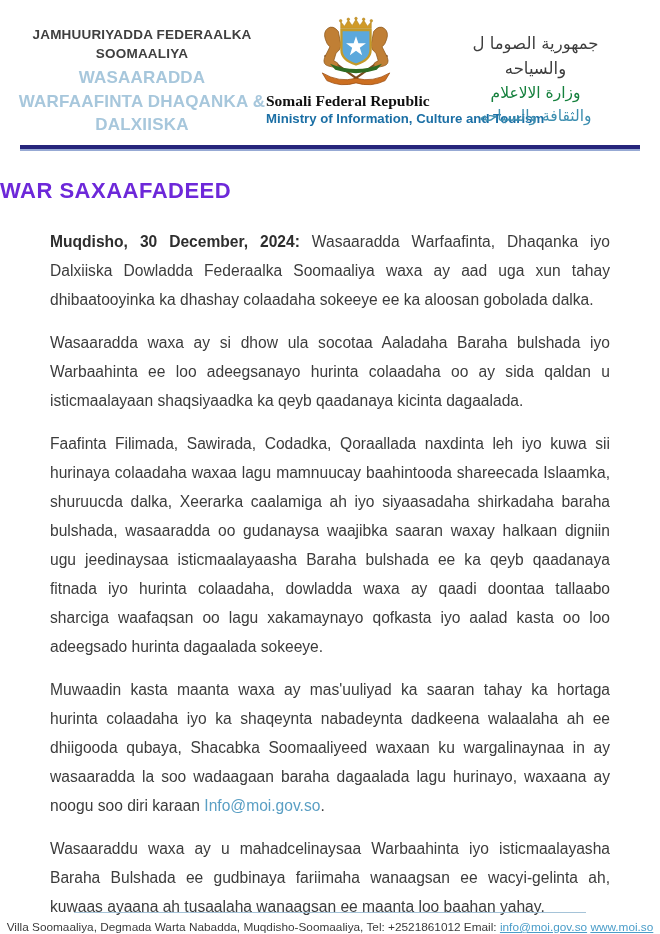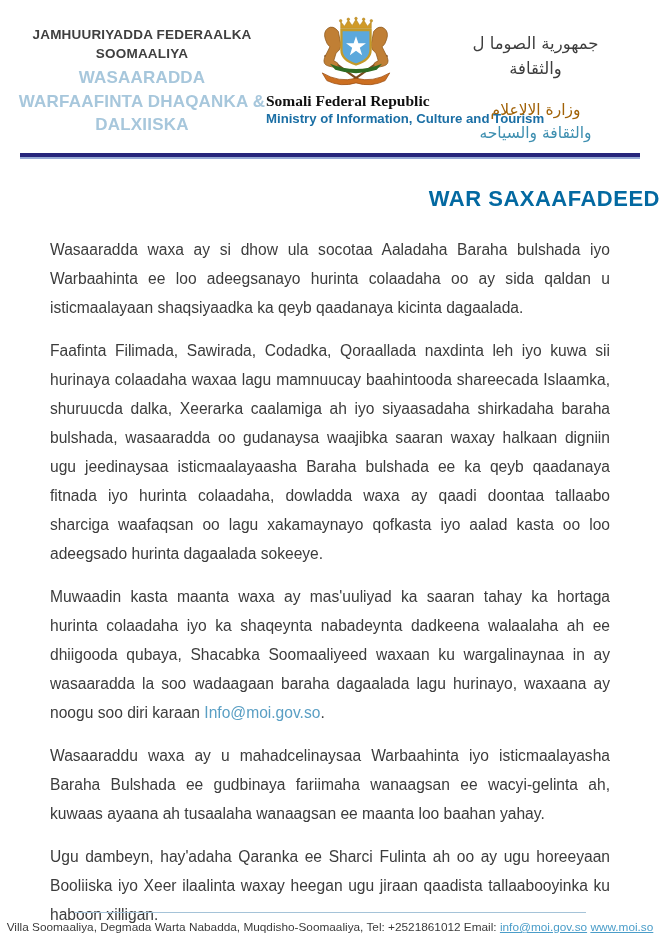--- a/index.html
+++ b/index.html
@@ -47,30 +47,30 @@
     margin-top:1px;white-space:nowrap;
   }
   .hdr-right{
     flex:1;
     padding-top:16px;
     text-align:center;
     direction:rtl;
     font-family:"DejaVu Sans",sans-serif;
   }
   .hdr-right .ar-line1{font-size:16.5px;color:#3d3d3d;line-height:1.5;}
-  .hdr-right .ar-line2{font-size:15.5px;color:#a16207;line-height:1.5;margin-top:17px;}
+  .hdr-right .ar-line2{font-size:15.5px;color:#15803d;line-height:1.5;}
   .hdr-right .ar-line3{font-size:15.5px;color:#3e8fb0;line-height:1.5;}
   
   .divider{margin:8px 20px 0 20px;}
   .divider .bar-navy{height:4px;background:#26257b;}
   .divider .bar-light{height:2px;background:#97aad4;}
   
   .doc-title{
-    text-align:right;
-    font-size:22px;font-weight:bold;color:#0369a1;
+    text-align:left;
+    font-size:22px;font-weight:bold;color:#6d28d9;
     letter-spacing:.5px;
     margin-top:27px;
   }
   .content{
     padding:23px 50px 0 50px;
   }
   .para{
     font-size:15.6px;
     line-height:29px;
     text-align:justify;
@@ -138,36 +138,37 @@
 
         <path d="M60 26 l3.1 9.4 9.9 0 -8 5.9 3 9.5 -8 -5.8 -8 5.8 3 -9.5 -8 -5.9 9.9 0 Z" fill="#ffffff"></path>
 
         <path d="M16 74 q22 13 44 7 q22 6 44 -7 l-6 10 q-18 9 -38 3 q-20 6 -38 -3 Z" fill="#cc6f21" stroke="#9c4f12" stroke-width="1"></path>
       </svg>
       <div class="country">Somali Federal Republic</div>
       <div class="ministry">Ministry of Information, Culture and Tourism</div>
     </div>
 
     <div class="hdr-right">
-      <div class="ar-line1">جمهورية الصوما ل والثقافة</div>
+      <div class="ar-line1">جمهورية الصوما ل والسياحه</div>
       <div class="ar-line2">وزارة الالاعلام</div>
       <div class="ar-line3">والثقافة والسياحه</div>
     </div>
 
   </div>
 
   <div class="divider">
     <div class="bar-navy"></div>
     <div class="bar-light"></div>
   </div>
 
   <div class="doc-title">WAR SAXAAFADEED</div>
 
   <div class="content">
 
+    <p class="para"><b>Muqdisho, 30 December, 2024:</b><span> Wasaaradda Warfaafinta, Dhaqanka iyo Dalxiiska Dowladda Federaalka Soomaaliya waxa ay aad uga xun tahay dhibaatooyinka ka dhashay colaadaha sokeeye ee ka aloosan gobolada dalka.</span></p>
 
     <p class="para">Wasaaradda waxa ay si dhow ula socotaa Aaladaha Baraha bulshada iyo Warbaahinta ee loo adeegsanayo hurinta colaadaha oo ay sida qaldan u isticmaalayaan shaqsiyaadka ka qeyb qaadanaya kicinta dagaalada.</p>
 
     <p class="para">Faafinta Filimada, Sawirada, Codadka, Qoraallada naxdinta leh iyo kuwa sii hurinaya colaadaha waxaa lagu mamnuucay baahintooda shareecada Islaamka, shuruucda dalka, Xeerarka caalamiga ah iyo siyaasadaha shirkadaha baraha bulshada, wasaaradda oo gudanaysa waajibka saaran waxay halkaan digniin ugu jeedinaysaa isticmaalayaasha Baraha bulshada ee ka qeyb qaadanaya fitnada iyo hurinta colaadaha, dowladda waxa ay qaadi doontaa tallaabo sharciga waafaqsan oo lagu xakamaynayo qofkasta iyo aalad kasta oo loo adeegsado hurinta dagaalada sokeeye.</p>
 
     <p class="para"><span>Muwaadin kasta maanta waxa ay mas'uuliyad ka saaran tahay ka hortaga hurinta colaadaha iyo ka shaqeynta nabadeynta dadkeena walaalaha ah ee dhiigooda qubaya, Shacabka Soomaaliyeed waxaan ku wargalinaynaa in ay wasaaradda la soo wadaagaan baraha dagaalada lagu hurinayo, waxaana ay noogu soo diri karaan </span><a class="inline-link">Info@moi.gov.so</a><span>.</span></p>
 
     <p class="para">Wasaaraddu waxa ay u mahadcelinaysaa Warbaahinta iyo isticmaalayasha Baraha Bulshada ee gudbinaya fariimaha wanaagsan ee wacyi-gelinta ah, kuwaas ayaana ah tusaalaha wanaagsan ee maanta loo baahan yahay.</p>
 
     <p class="para">Ugu dambeyn, hay'adaha Qaranka ee Sharci Fulinta ah oo ay ugu horeeyaan Booliiska iyo Xeer ilaalinta waxay heegan ugu jiraan qaadista tallaabooyinka ku haboon xilligan.</p>

